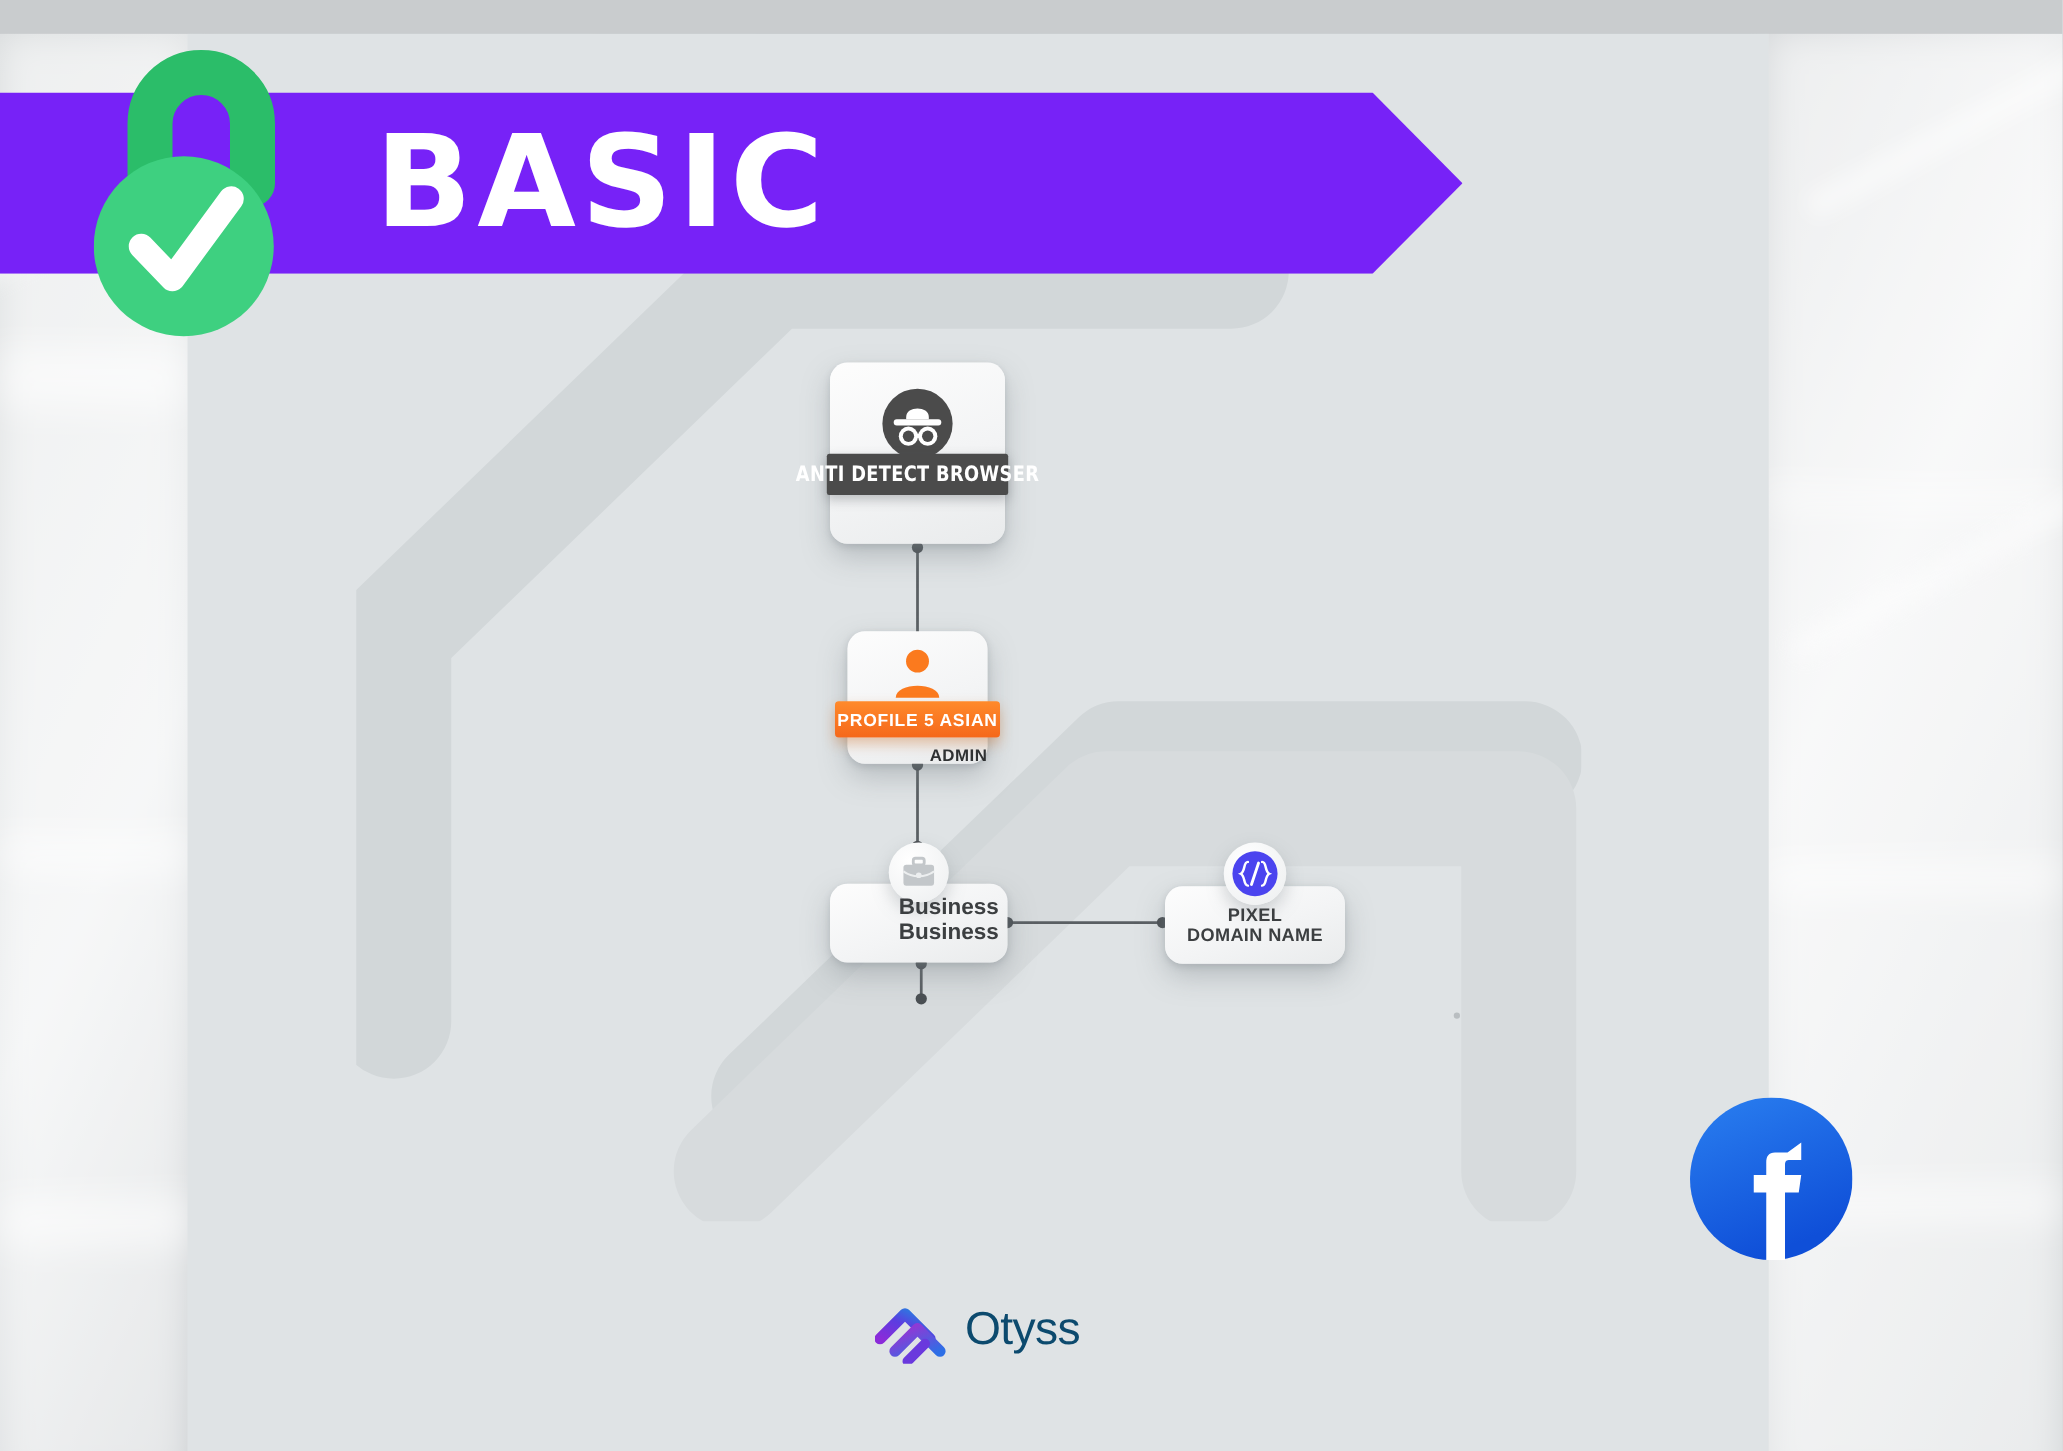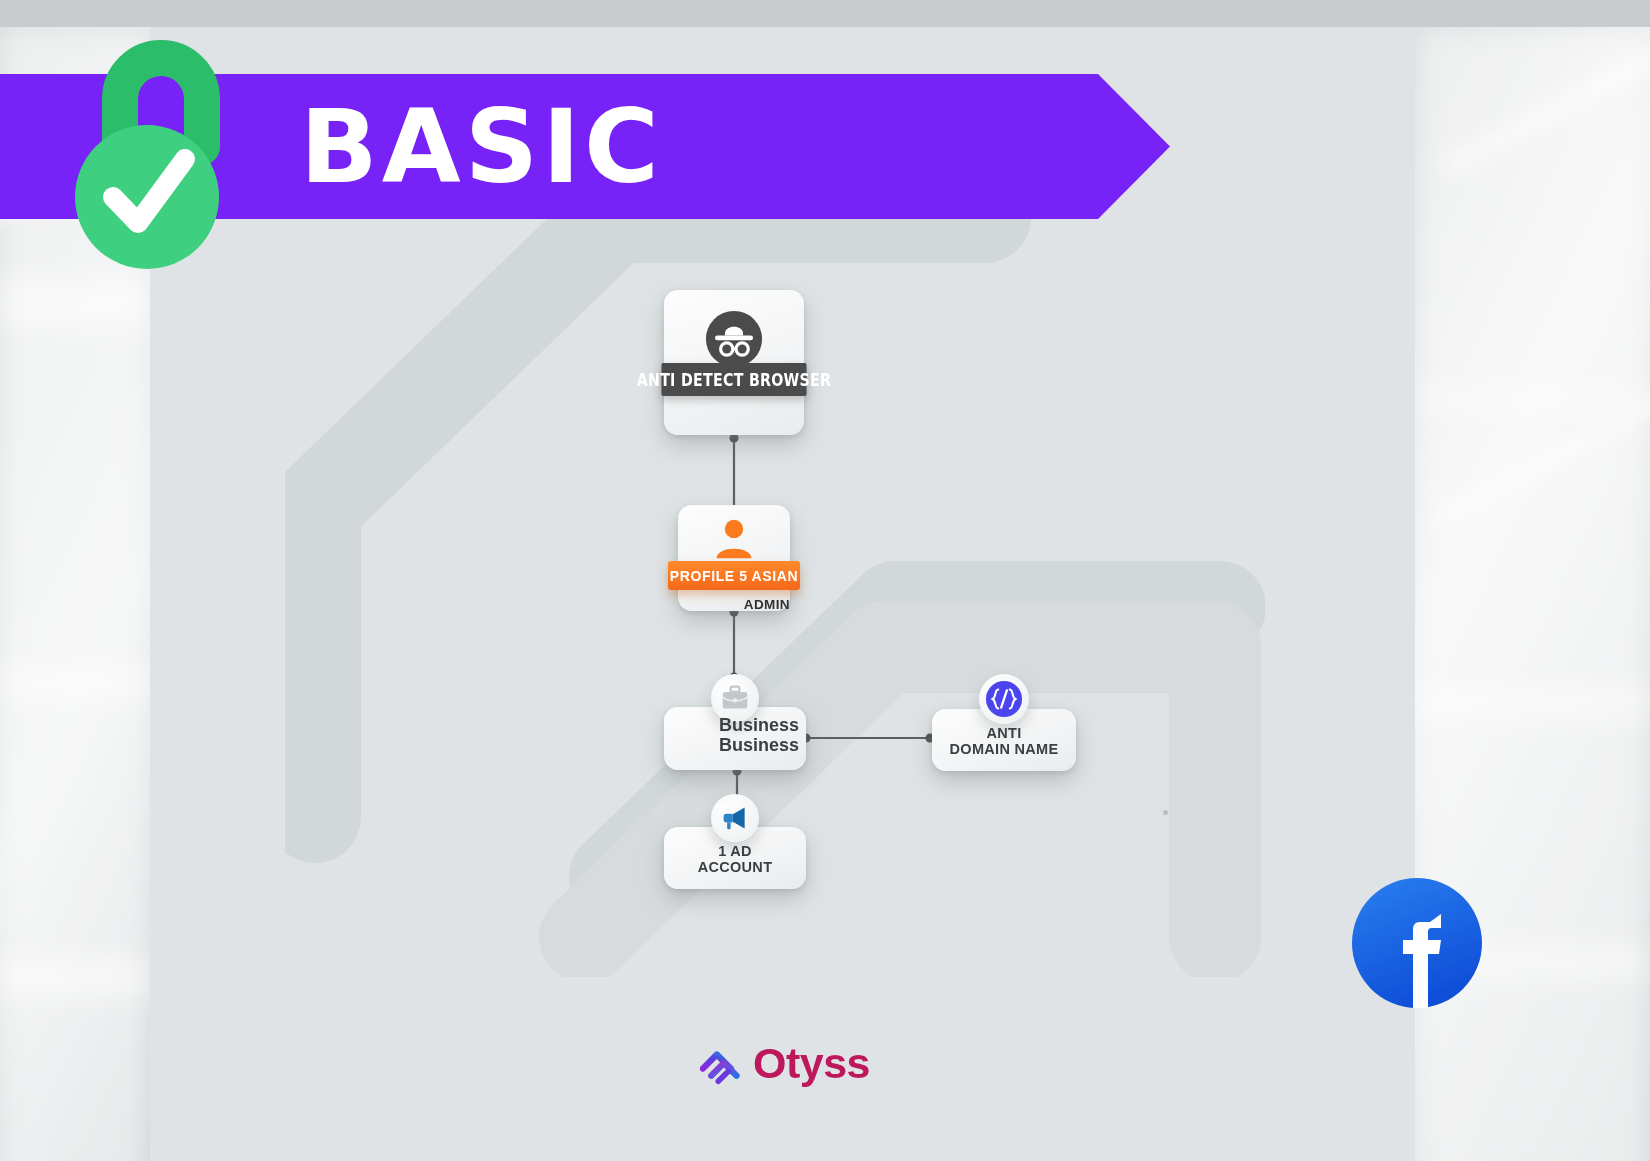--- a/index.html
+++ b/index.html
@@ -123,21 +123,21 @@
     box-shadow:0 6px 14px rgba(120,128,134,.35);
     display:flex;align-items:center;justify-content:center;
   }
   .ad-label{
     position:absolute;left:0;top:16px;width:142px;text-align:center;
     color:#3c3f41;font-weight:bold;font-size:14.5px;line-height:16px;letter-spacing:.3px;
   }
 
   
   .logo{position:absolute;left:700px;top:1008px;width:170px;height:56px;display:flex;align-items:center;gap:8px;}
-  .logo-text{color:#be185d;font-weight:bold;font-size:43px;letter-spacing:-.5px;}
+  .logo-text{color:#0c4a6e;font-weight:normal;font-size:37px;letter-spacing:-.5px;}
 
   
   .fb{position:absolute;left:1352px;top:851px;width:130px;height:130px;}
   .dot-marker{position:absolute;left:1163px;top:783px;width:5px;height:5px;border-radius:50%;background:#b9bec1;}
 </style>
 </head>
 <body>
 
 <div id="stage">
 
@@ -247,39 +247,25 @@
     <div class="card" style="position:absolute;inset:0;"></div>
     <div class="px-circle">
       <svg width="38" height="38" viewBox="0 0 40 40">
         <circle cx="20" cy="20" r="19" fill="#4b44ef"></circle>
         <path d="M14 10 C10 10 12 18 8 20 C12 22 10 30 14 30" fill="none" stroke="#fff" stroke-width="2.1" stroke-linecap="round"></path>
         <path d="M26 10 C30 10 28 18 32 20 C28 22 30 30 26 30" fill="none" stroke="#fff" stroke-width="2.1" stroke-linecap="round"></path>
         <line x1="23" y1="11" x2="17" y2="29" stroke="#fff" stroke-width="2.4" stroke-linecap="round"></line>
       </svg>
     </div>
     <div class="px-label">
-      <span>ANTI</span><br>
+      <span>PIXEL</span><br>
       <span>DOMAIN NAME</span>
     </div>
   </div>
 
-  <div class="node n-ad">
-    <div class="card" style="position:absolute;inset:0;"></div>
-    <div class="ad-circle">
-      <svg width="28" height="28" viewBox="0 0 32 32">
-        <path d="M27 4 L27 28 L13 20 L13 12 Z" fill="#1567a8"></path>
-        <path d="M13 11 L6 11 A3 3 0 0 0 3 14 L3 18 A3 3 0 0 0 6 21 L13 21 Z" fill="#2a86c9"></path>
-        <path d="M7 21 L7 27 A2 2 0 0 0 11 27 L11 21 Z" fill="#2a86c9"></path>
-      </svg>
-    </div>
-    <div class="ad-label">
-      <span>1 AD</span><br>
-      <span>ACCOUNT</span>
-    </div>
-  </div>
 
   <div class="dot-marker"></div>
 
   <div class="logo">
     <svg width="64" height="56" viewBox="0 0 64 56">
       <defs>
         <linearGradient id="og" x1="0" y1="1" x2="1" y2="0">
           <stop offset="0" stop-color="#8b2bd9"></stop>
           <stop offset="52%" stop-color="#5b3de0"></stop>
           <stop offset="100%" stop-color="#1e8be0"></stop>

